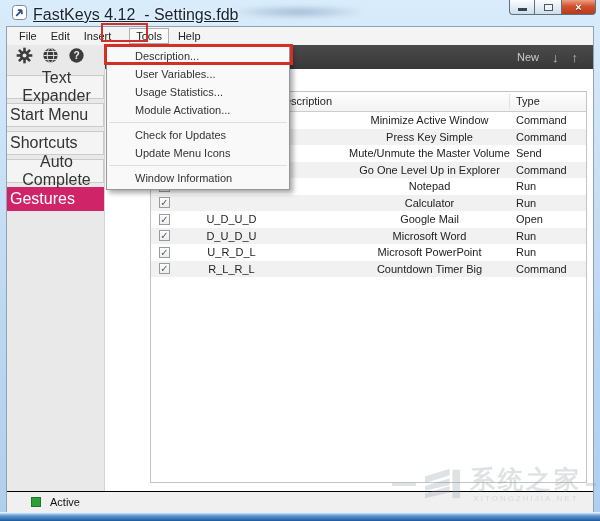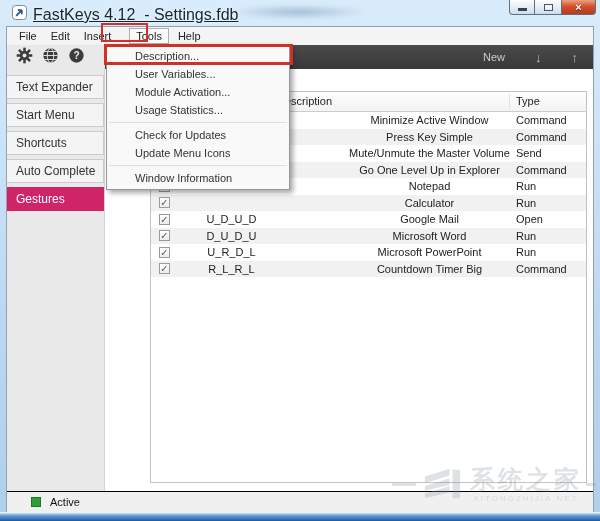--- a/index.html
+++ b/index.html
@@ -39,28 +39,28 @@
   
   .menubar { position:absolute; left:0; top:0; width:100%; height:18px;
     background:#f4f4f4; display:flex; align-items:center; font-size:11px; color:#222; padding-left:5px; }
   .mb-item { padding:1px 7px; }
   .mb-tools { border:1px solid #b0b0b0; background:#fafafa; padding:1px 6px; margin-left:11px; margin-right:2px; }
   
   .icon-strip { position:absolute; left:0; top:18px; width:98px; height:24px;
     background:#e9e9e9; display:flex; align-items:center; gap:9px; padding-left:9px; }
   .dark-toolbar { position:absolute; left:98px; top:18px; width:488px; height:24px;
     background:linear-gradient(#4a4a4a,#383838); color:#cccccc; font-size:11px;
-    display:flex; align-items:center; justify-content:flex-end; gap:30px; padding-right:15px; }
+    display:flex; align-items:center; justify-content:flex-end; gap:13px; padding-right:15px; }
   .sort-arrow { font-size:13px; color:#c4c4c4; }
   
   .leftcol { position:absolute; left:0; top:42px; width:98px; height:422px;
     background:#e9e9e9; border-right:1px solid #d4d4d4; padding-top:6px; }
   .side-item { height:24px; margin-bottom:4px; background:#f4f4f4;
     border:1px solid #cbcbcb; border-left:none; display:flex; align-items:center;
-    padding-left:9px; font-size:12px; color:#333; }
+    padding-left:3px; font-size:16px; color:#333; }
   .side-item.active { background:#d02468; border-color:#d02468; color:#fff; }
   
   .content { position:absolute; left:98px; top:42px; width:488px; height:422px; background:#ffffff; }
   .table { position:absolute; left:45px; top:22px; width:437px; height:392px;
     border:1px solid #c3c3c3; background:#fff; overflow:hidden; }
   .thead { position:relative; height:20px; background:linear-gradient(#fefefe,#f3f3f3);
     border-bottom:1px solid #cdcdcd; font-size:11px; color:#222; }
   .th { position:absolute; top:3px; white-space:nowrap; }
   .th-desc { left:126px; } .th-type { left:365px; }
   .col-sep { position:absolute; top:2px; bottom:2px; width:1px; background:#e2e2e2; }
@@ -263,22 +263,22 @@
     <div class="statusbar">
       <span class="status-dot"></span>
       <span class="status-label">Active</span>
     </div>
 
   </div>
 
   <div class="menu">
     <div class="menu-item">Description...</div>
     <div class="menu-item">User Variables...</div>
+    <div class="menu-item">Usage Statistics...</div>
     <div class="menu-item">Module Activation...</div>
-    <div class="menu-item">Usage Statistics...</div>
     <div class="menu-sep"></div>
     <div class="menu-item">Check for Updates</div>
     <div class="menu-item">Update Menu Icons</div>
     <div class="menu-sep"></div>
     <div class="menu-item">Window Information</div>
   </div>
 
   <div class="annot annot-tools"></div>
   <div class="annot annot-prefs"></div>
 

